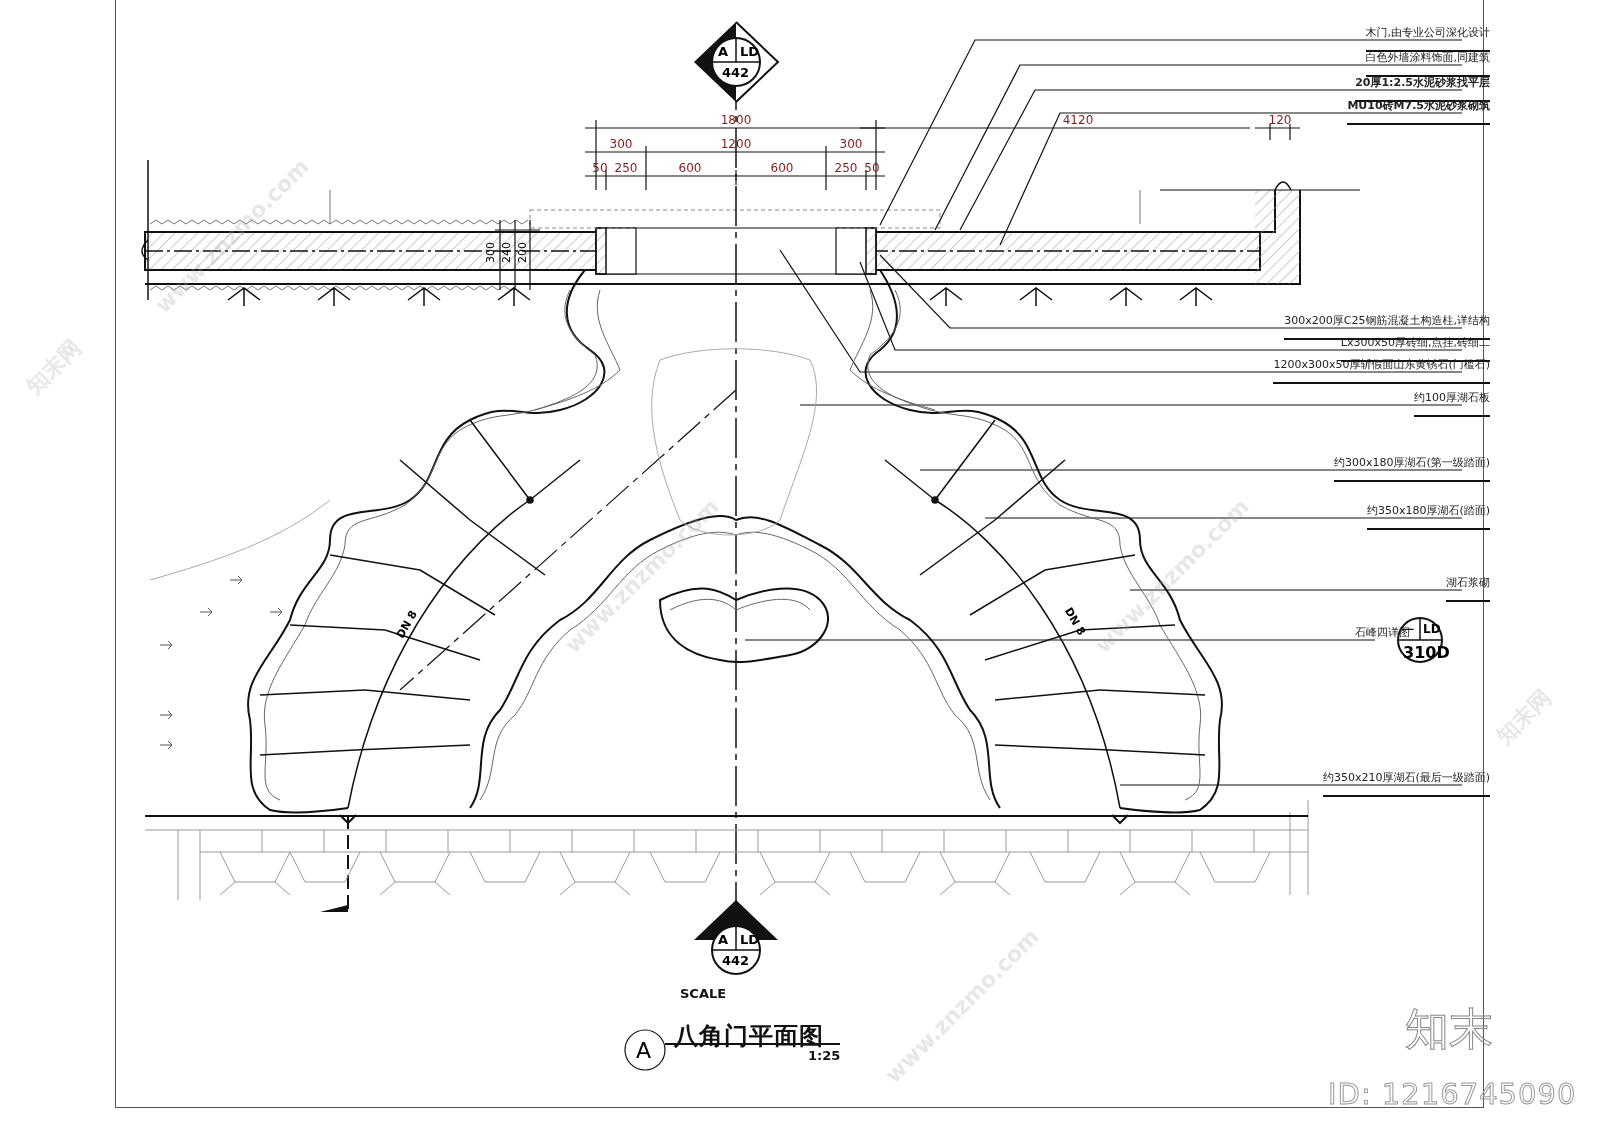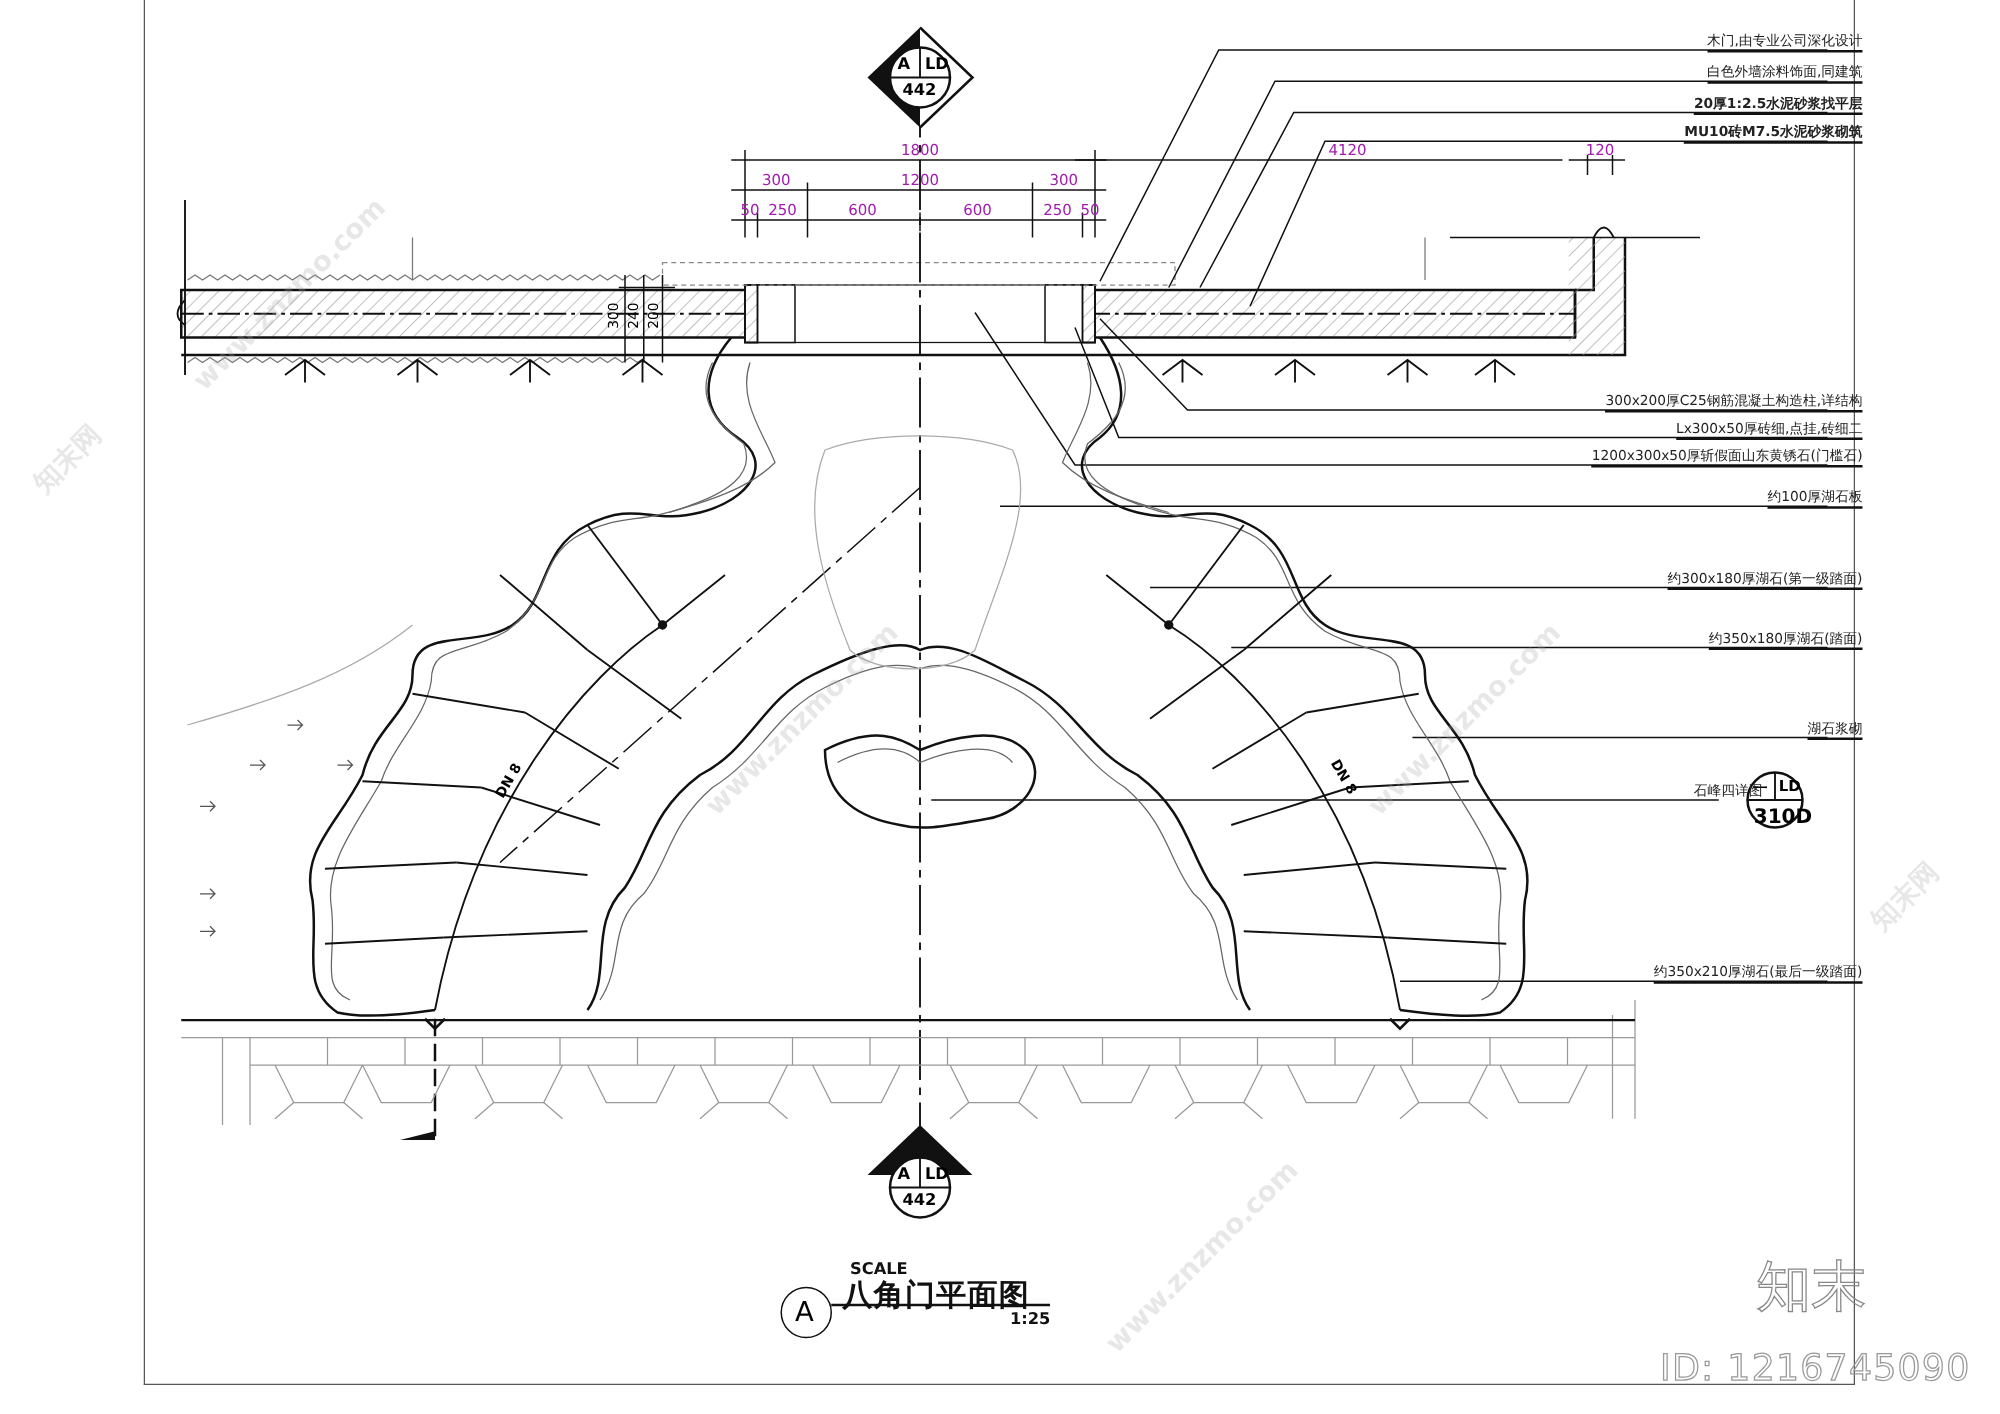--- a/index.html
+++ b/index.html
@@ -1,22 +1,22 @@
 <!DOCTYPE html>
 <html><head>
 <meta charset="utf-8">
 <style>
   html,body{margin:0;padding:0;background:#fff;}
   body{width:1600px;height:1131px;position:relative;overflow:hidden;font-family:"DejaVu Sans",sans-serif;}
   #drawing{position:absolute;left:0;top:0;width:1600px;height:1131px;}
   .frame{position:absolute;border:1.5px solid #555;}
-  .note{position:absolute;right:110px;font-size:11px;color:#222;white-space:nowrap;text-align:right;border-bottom:2px solid #111;padding-bottom:0;font-family:"DejaVu Sans",sans-serif;}
-  .dimtxt{position:absolute;font-size:12px;color:#a21caf;font-family:"DejaVu Sans",sans-serif;transform:translateX(-50%);}
+  .note{position:absolute;right:110px;font-size:11px;color:#222;white-space:nowrap;text-align:right;border-bottom:2px solid #111;padding-bottom:10px;font-family:"DejaVu Sans",sans-serif;}
+  .dimtxt{position:absolute;font-size:12px;color:#7f1d1d;font-family:"DejaVu Sans",sans-serif;transform:translateX(-50%);}
   .title{position:absolute;left:674px;top:1020px;font-size:24px;font-weight:bold;color:#111;font-family:"DejaVu Sans",sans-serif;letter-spacing:1px;}
-  .scale-lbl{position:absolute;left:680px;top:1008px;font-size:13px;font-weight:bold;color:#111;font-family:"DejaVu Sans",sans-serif;}
+  .scale-lbl{position:absolute;left:680px;top:986px;font-size:13px;font-weight:bold;color:#111;font-family:"DejaVu Sans",sans-serif;}
   .scale-val{position:absolute;left:808px;top:1048px;font-size:13px;font-weight:bold;color:#111;font-family:"DejaVu Sans",sans-serif;}
   .wm-logo{position:absolute;left:1405px;top:1000px;font-size:44px;color:transparent;-webkit-text-stroke:1px #888;font-family:"DejaVu Sans",sans-serif;}
   .wm-id{position:absolute;left:1328px;top:1077px;font-size:29px;color:transparent;-webkit-text-stroke:1px #999;font-family:"DejaVu Sans",sans-serif;letter-spacing:1px;}
   .wm-diag{position:absolute;font-size:22px;color:rgba(170,170,170,0.28);transform:rotate(-45deg);transform-origin:left top;white-space:nowrap;font-family:"DejaVu Sans",sans-serif;font-weight:bold;pointer-events:none;}
 </style>
 </head>
 <body>
 
 <div id="drawing">
 

